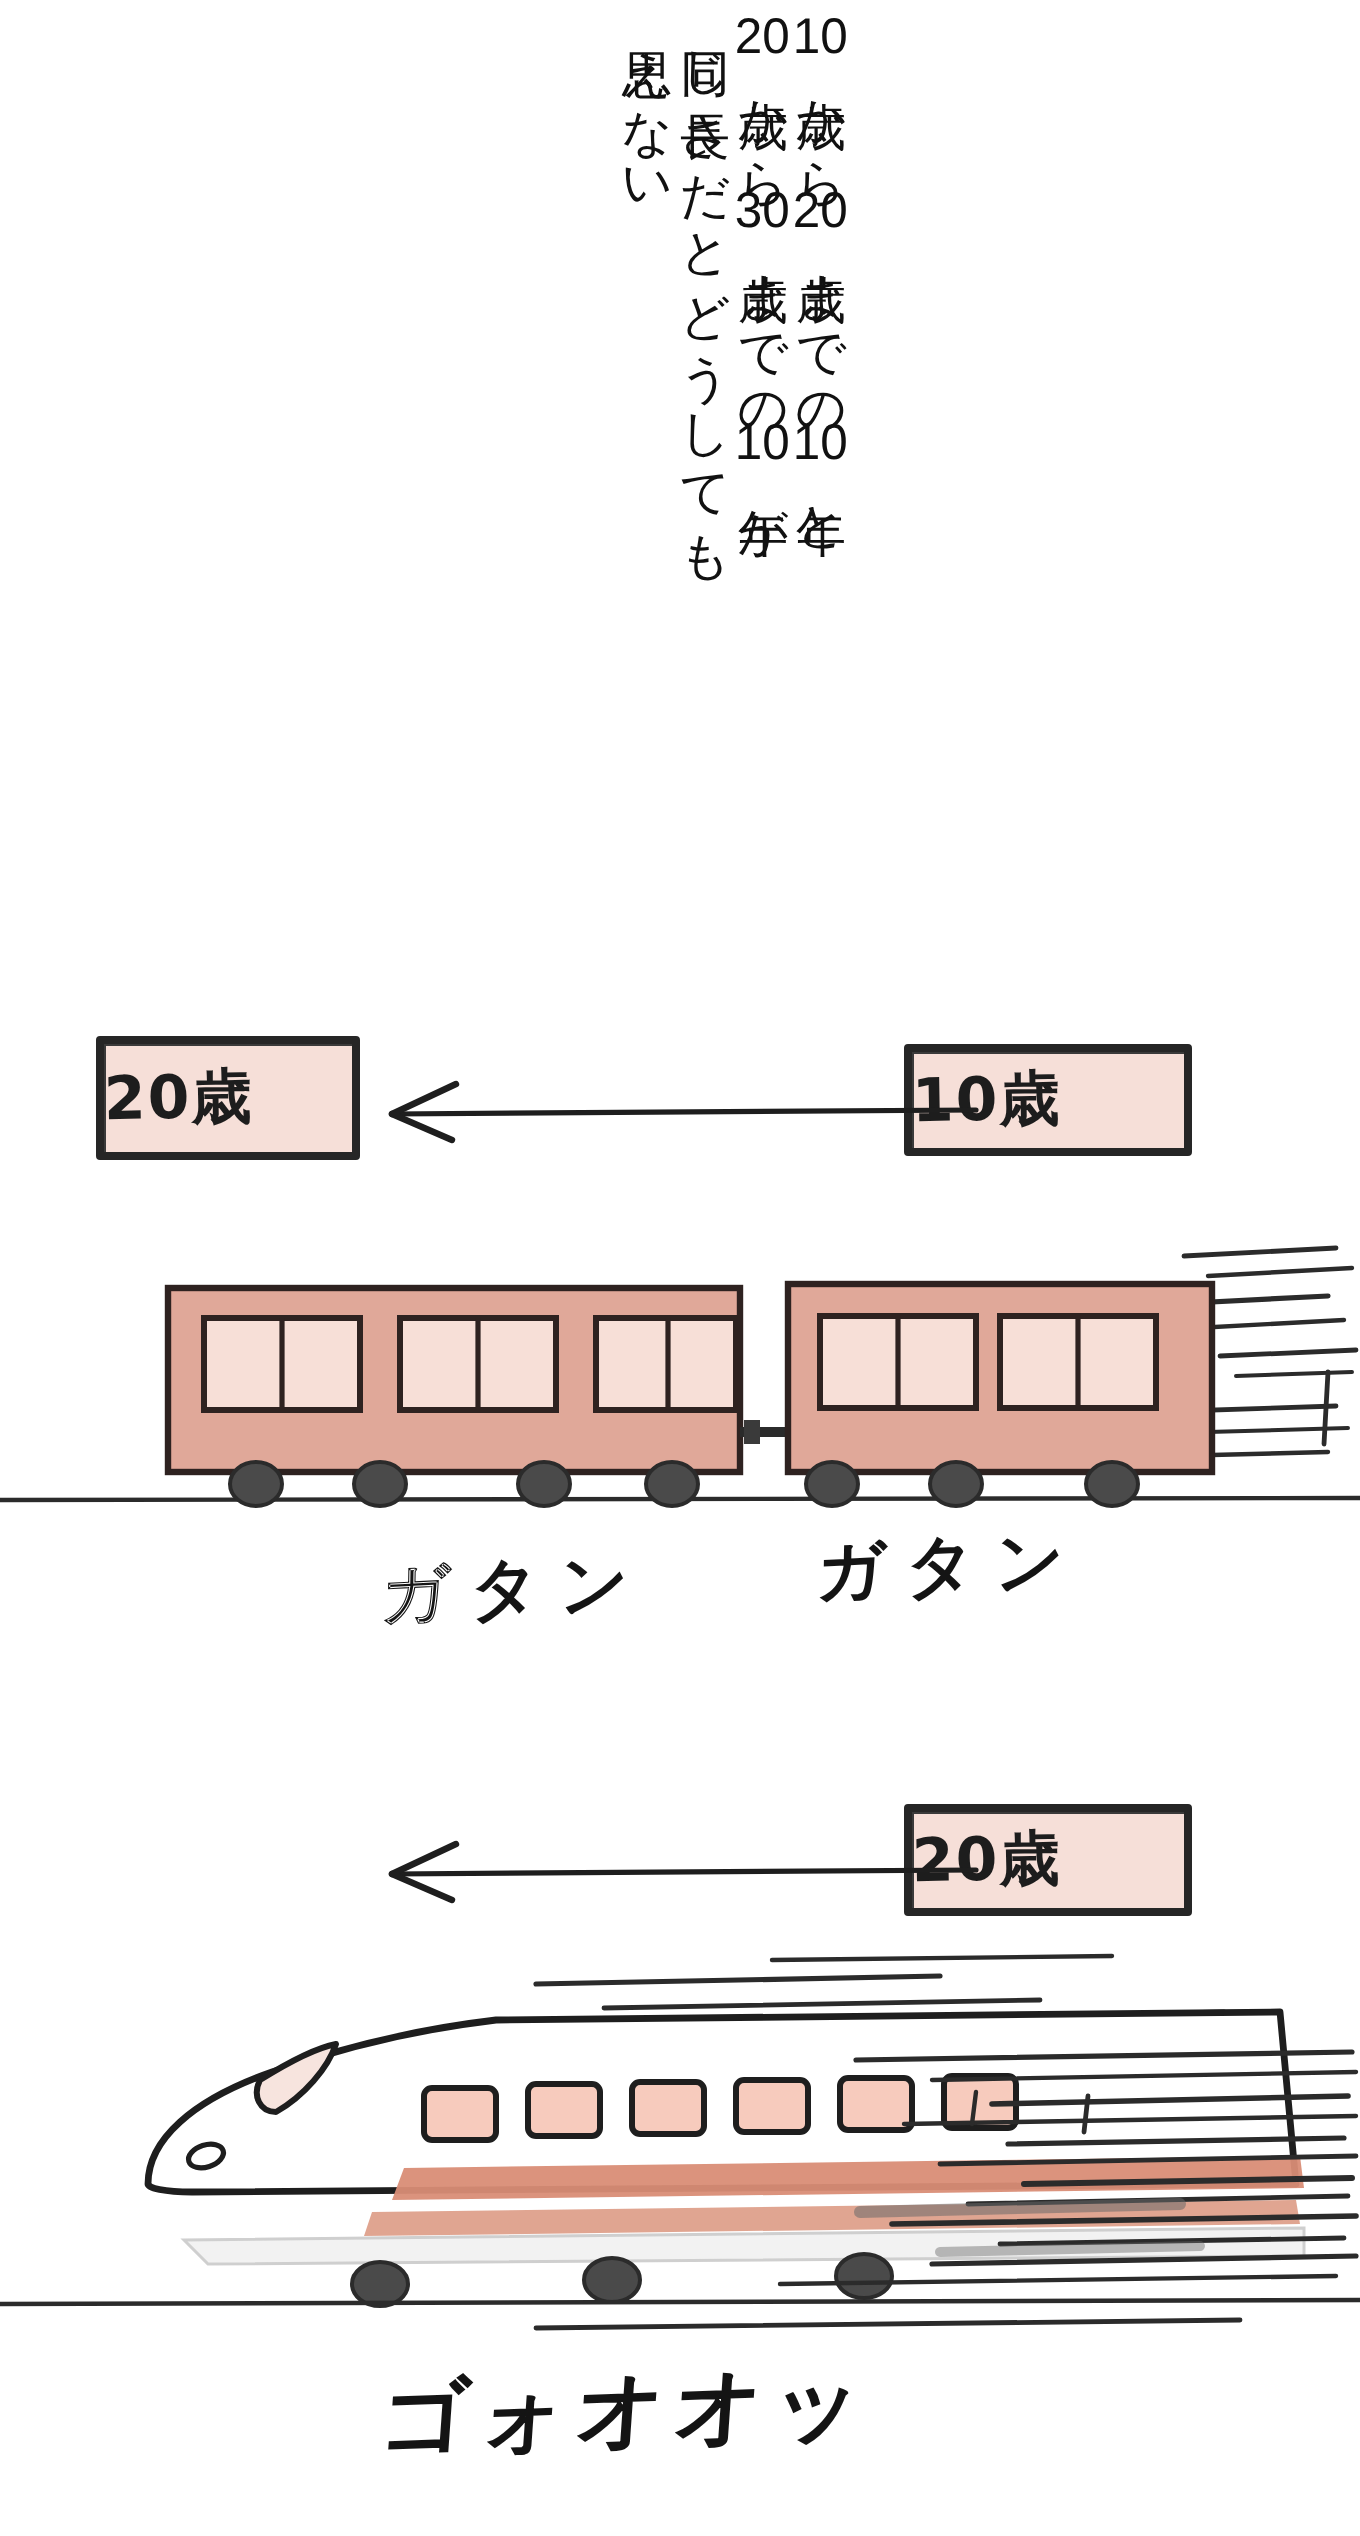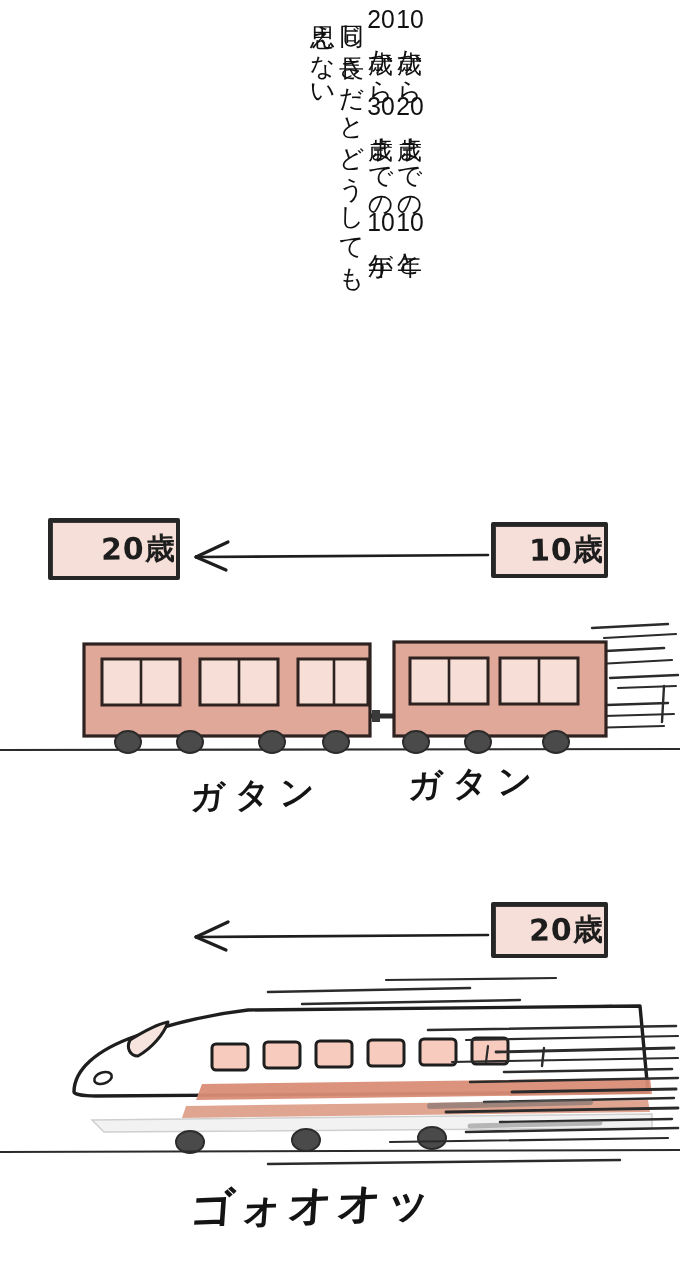--- a/index.html
+++ b/index.html
@@ -58,33 +58,33 @@
 
   
   .age-box {
     position: absolute;
     box-sizing: border-box;
     background: #f6dfd8;
     border: 4px solid #262626;
     border-radius: 2px;
     display: flex;
     align-items: center;
-    justify-content: flex-end;
+    justify-content: flex-start;
     box-shadow: 1px 1px 0 #3a3a3a inset;
   }
   .age-box .age-text {
     font-family: "DejaVu Sans", sans-serif;
     font-size: 30px;
     font-weight: 600;
     color: #1d1d1d;
     letter-spacing: 1px;
     transform: rotate(-1deg);
   }
   .age-left  { left: 48px;  width: 132px; height: 62px; }
-  .age-right { right: 72px; width: 117px; height: 56px; }
+  .age-right { right: 84px; width: 144px; height: 56px; }
 
   
   .arrow-wrap { position: absolute; }
   .arrow-wrap svg { display: block; overflow: visible; }
 
   
   .sfx {
     position: absolute;
     font-family: "DejaVu Sans", sans-serif;
     font-weight: 700;

